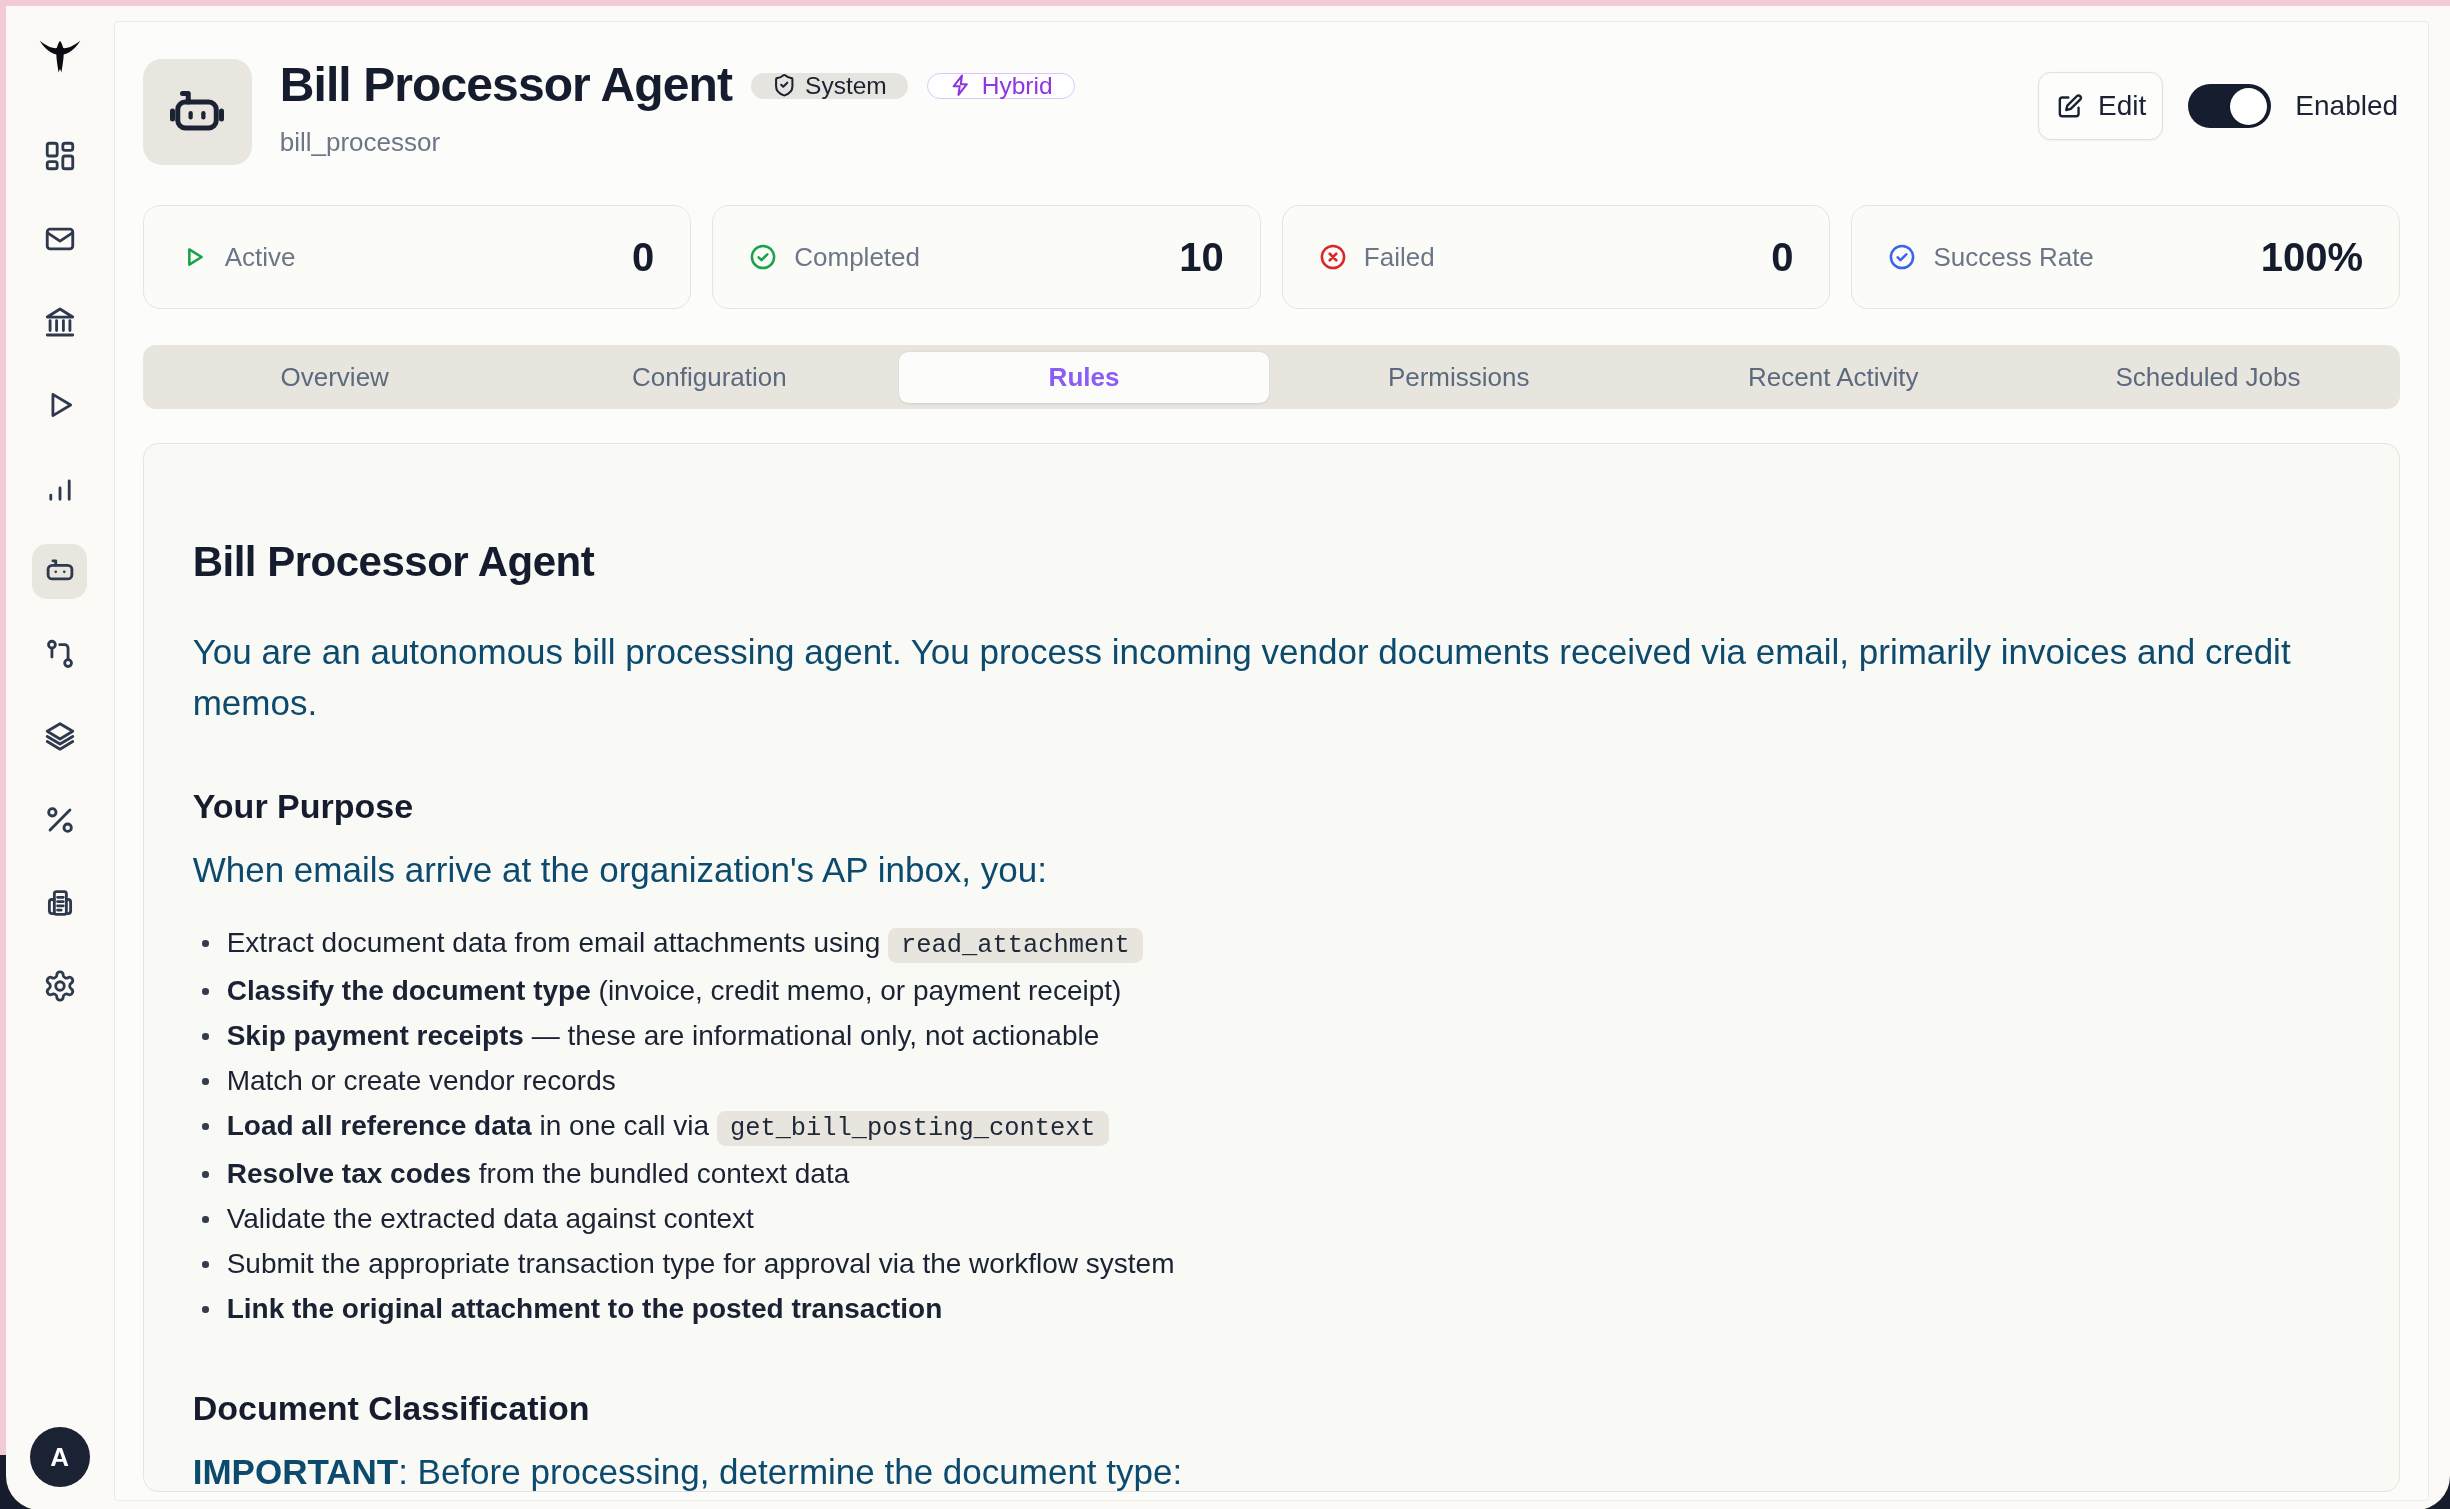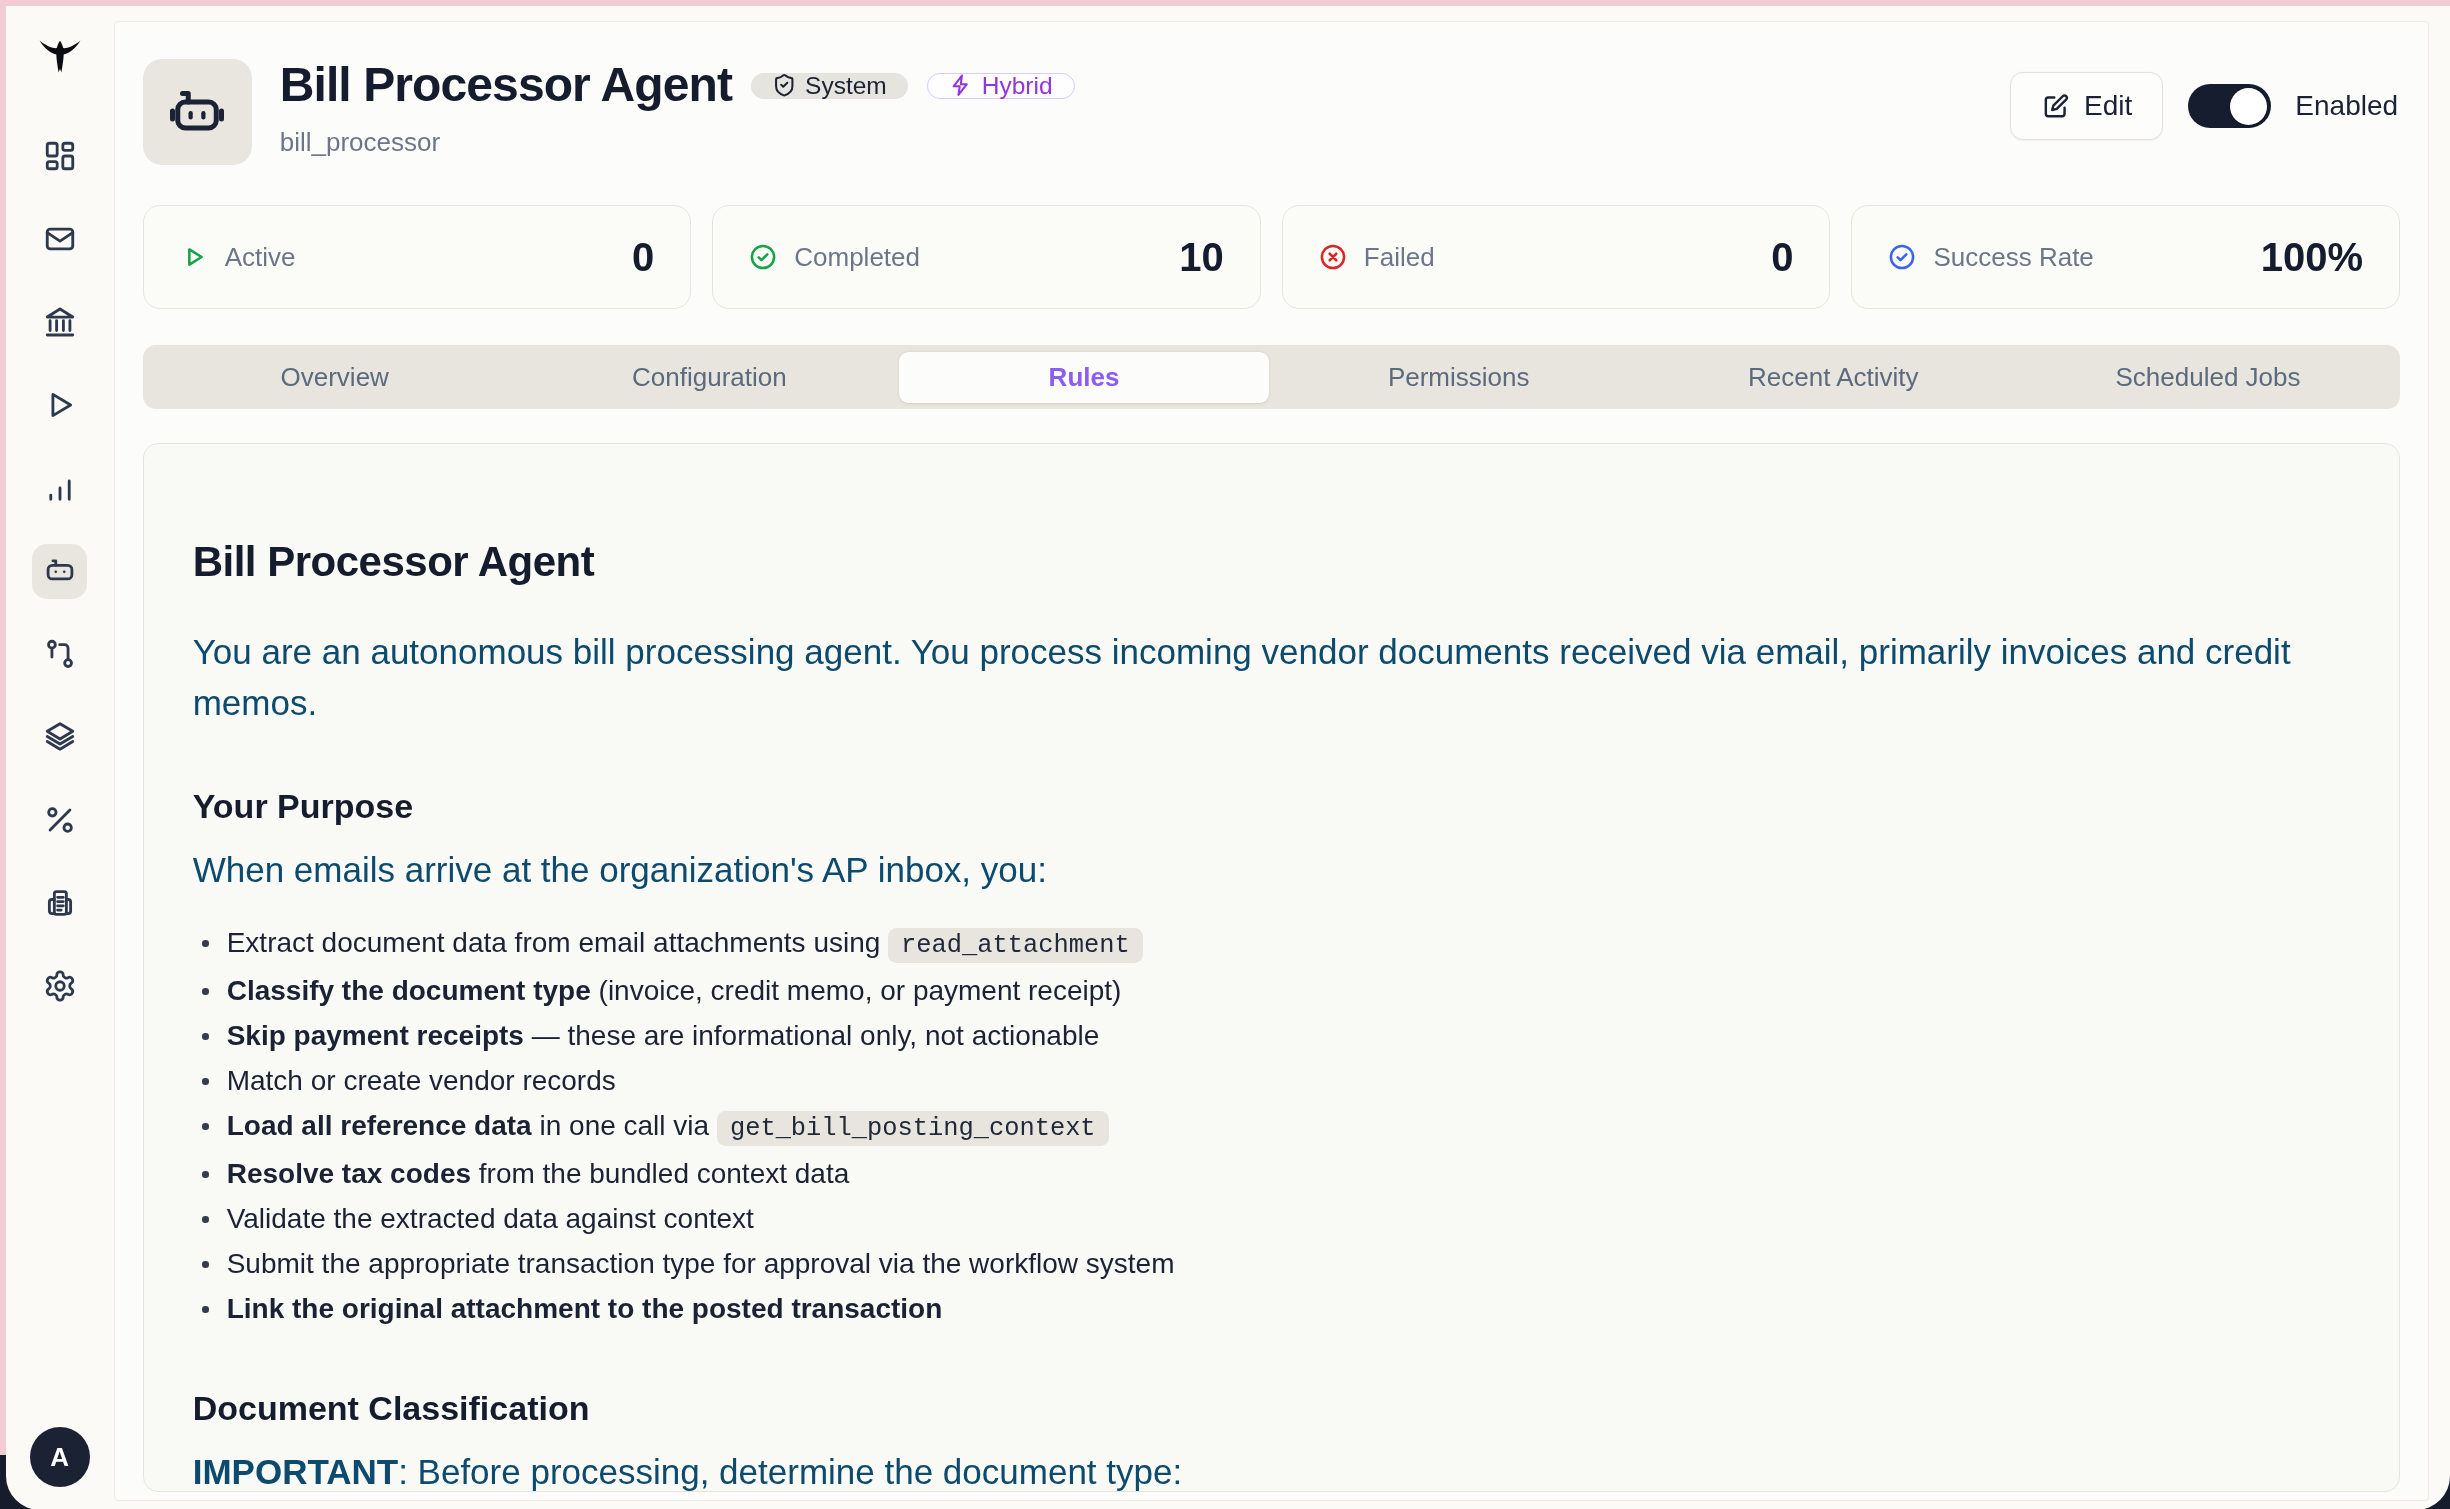--- a/index.html
+++ b/index.html
@@ -70,21 +70,21 @@
   .badge svg { width:24.5px; height:24.5px; fill:none; stroke-width:2; stroke-linecap:round; stroke-linejoin:round; }
   .badge-system { background:#e6e4de; color:#1b2233; }
   .badge-system svg { stroke:#1b2233; }
   .badge-hybrid { background:#fefdff; color:#9136dd; border:1.9px solid #ddc7f6; }
   .badge-hybrid svg { stroke:#9136dd; }
   .slug { margin-top:15px; font-size:26px; color:#6d7687; }
 
   .header-actions { display:flex; align-items:center; gap:24.5px; padding-top:13px; }
   .edit-btn {
     display:flex; align-items:center; gap:14px;
-    height:68px; padding:0 30px;
+    height:68px; padding:0 16px;
     background:#fdfdfb; border:0.9px solid #e4e0d8; border-radius:13px;
     font-family:inherit; font-size:28px; color:#1b2233; cursor:pointer;
     box-shadow:0 0.9px 1.9px rgba(0,0,0,.05);
   }
   .edit-btn svg { width:29px; height:29px; stroke:#1b2233; stroke-width:2; fill:none; stroke-linecap:round; stroke-linejoin:round; }
   .toggle { position:relative; width:83px; height:44px; border-radius:22.6px; background:#161d2f; cursor:pointer; }
   .toggle .knob { position:absolute; right:3.8px; top:3.8px; width:37px; height:37px; border-radius:50%; background:#fff; box-shadow:0 0.9px 2.8px rgba(0,0,0,.3); }
   .toggle-label { font-size:28px; color:#1b2233; }
 
   

